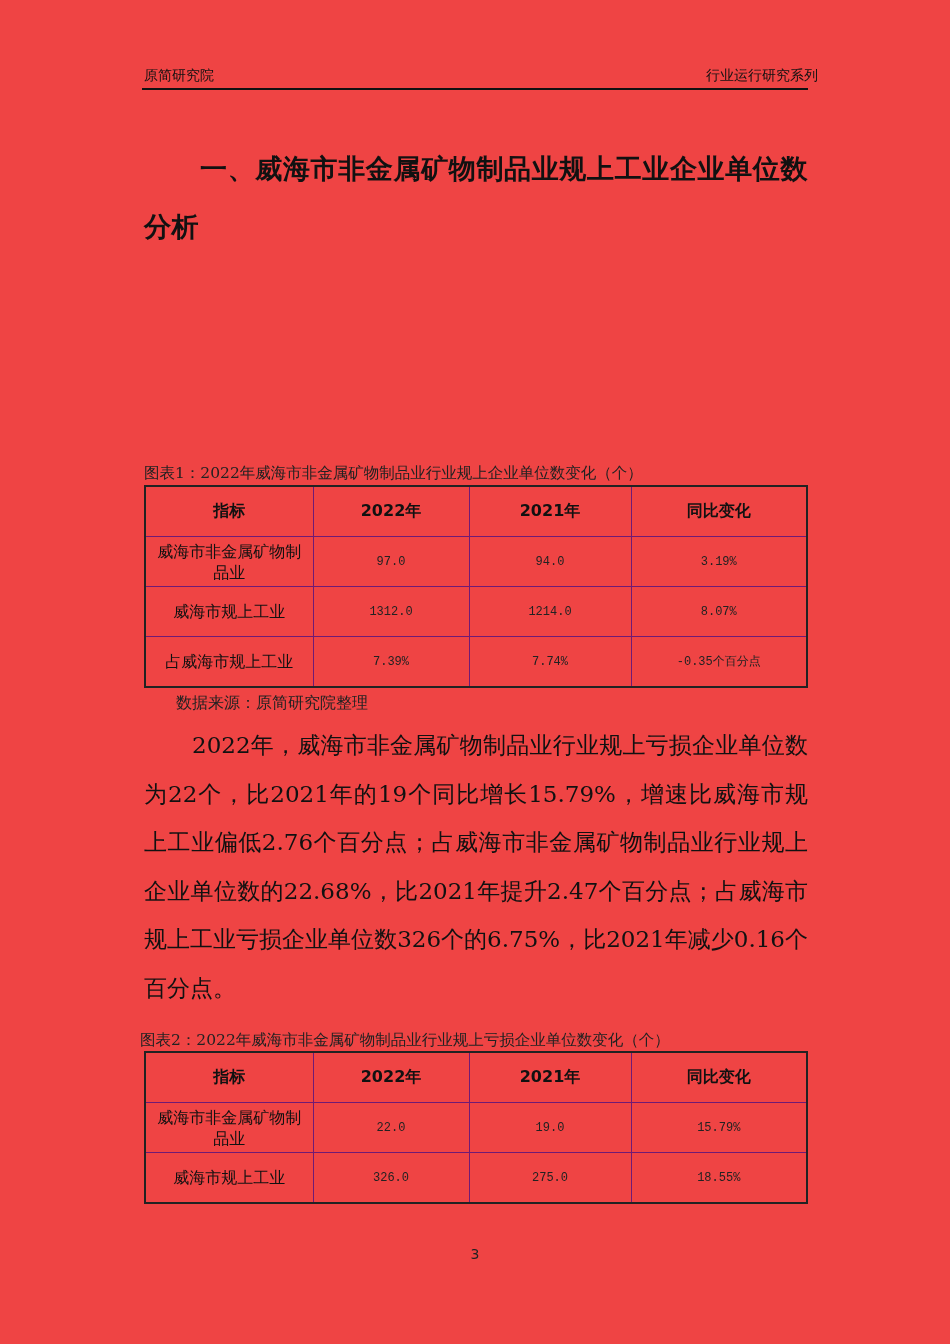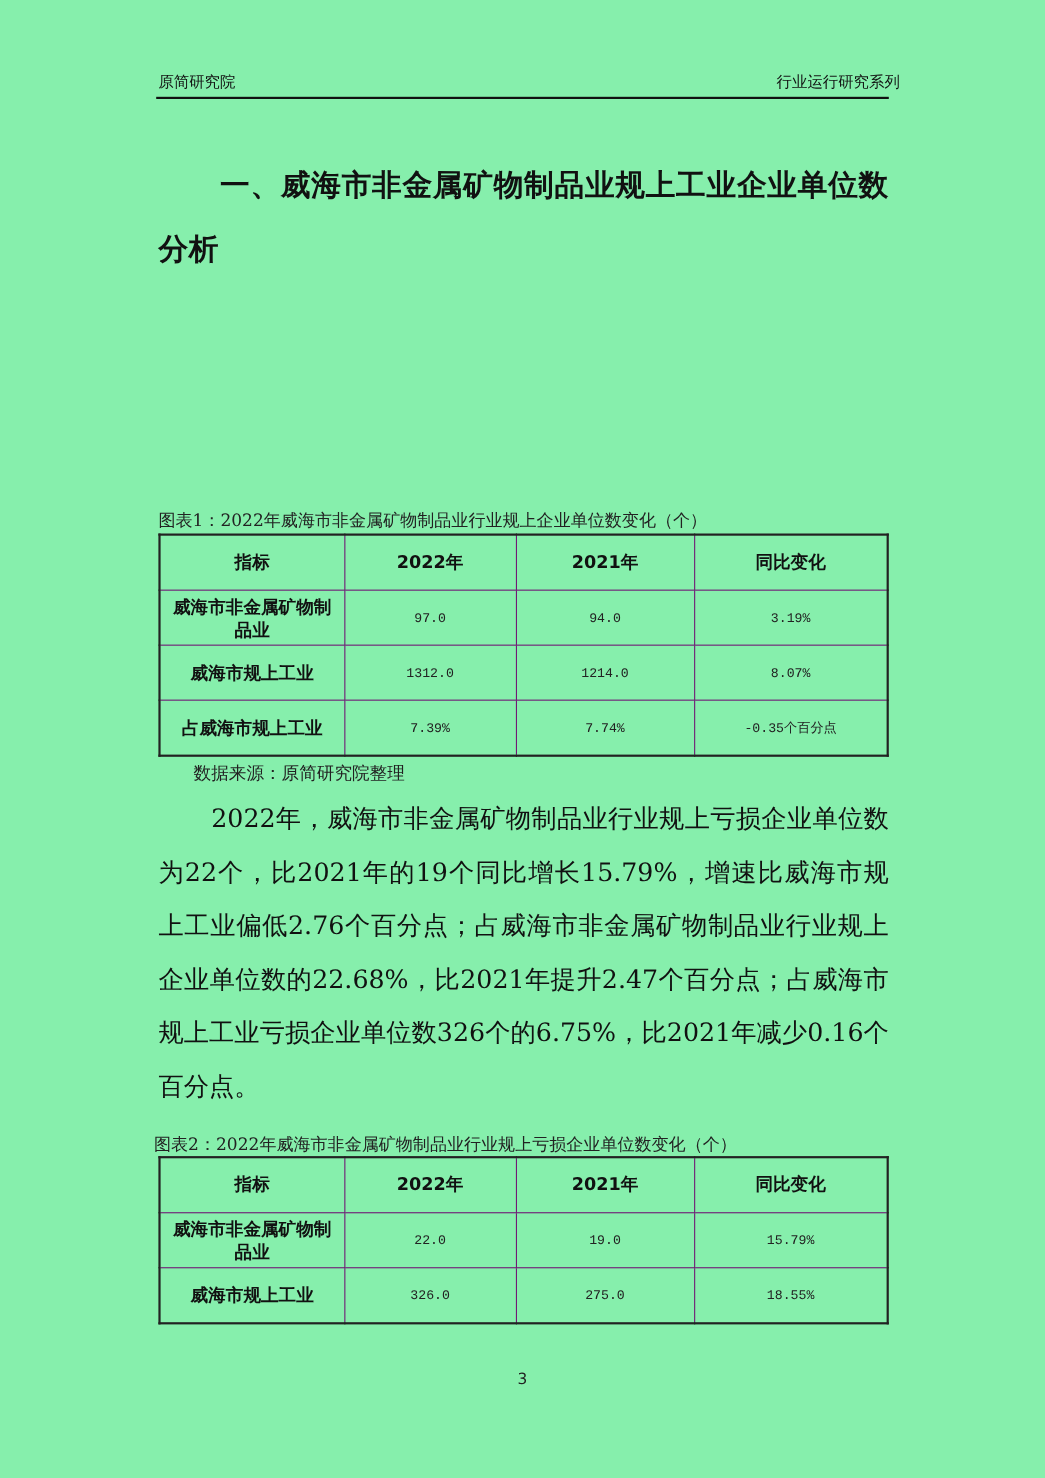--- a/index.html
+++ b/index.html
@@ -1,17 +1,17 @@
 <!DOCTYPE html>
 <html><head>
 <meta charset="utf-8">
 <style>
   html, body { margin: 0; padding: 0; background: #ffffff; }
   body { width: 950px; height: 1344px; position: relative; overflow: hidden; color: #111; }
-  .page { position: absolute; left: 0; top: 0; width: 950px; height: 1344px; background: #86efac; }
+  .page { position: absolute; left: 0; top: 0; width: 950px; height: 1344px; background: #ef4444; }
 
   .hdr-left, .hdr-right {
     position: absolute; top: 66px; font-family: "DejaVu Sans", "Liberation Sans", sans-serif;
     font-size: 14px; color: #111; line-height: 18px;
   }
   .hdr-left { left: 144px; }
   .hdr-right { right: 132px; }
   .hdr-rule { position: absolute; left: 142px; width: 666px; top: 88px; height: 2px; background: #111; }
 
   .title {
@@ -44,21 +44,21 @@
   }
   table.data td, table.data th {
     border: 1px solid #701a75; text-align: center; vertical-align: middle; padding: 0 4px;
     color: #111;
   }
   table.data th {
     font-family: "DejaVu Sans", "Liberation Sans", sans-serif; font-weight: bold; font-size: 16px;
     height: 49px;
   }
   table.data td.rowhead {
-    font-family: "DejaVu Sans", "Liberation Sans", sans-serif; font-weight: bold; font-size: 16px;
+    font-family: "DejaVu Sans", "Liberation Sans", sans-serif; font-weight: normal; font-size: 16px;
     line-height: 21px;
   }
   table.data td.val {
     font-family: Liberation Mono, monospace; font-size: 12px; color: #222;
   }
   table.data tr.r td { height: 49px; }
   .t1 { top: 485px; }
   .t2 { top: 1051px; }
   col.c1 { width: 168px; } col.c2 { width: 156px; } col.c3 { width: 162px; } col.c4 { width: 176px; }
 

